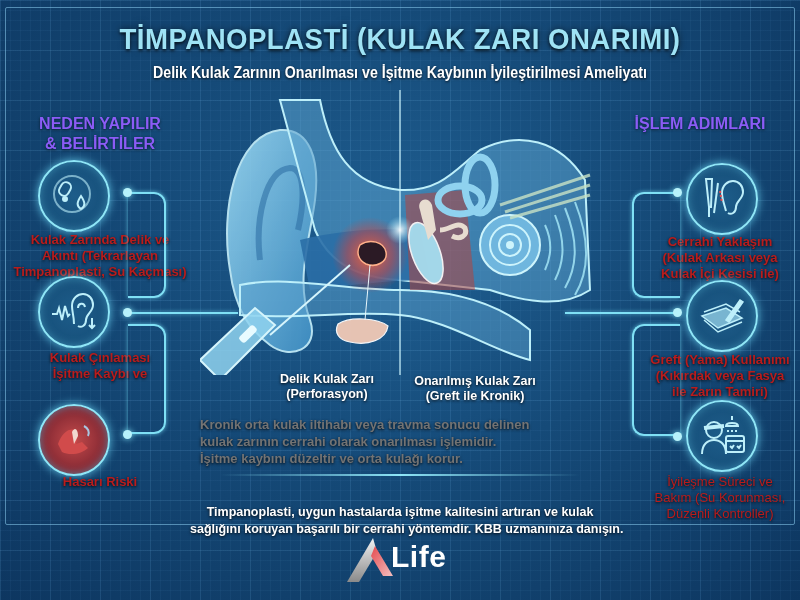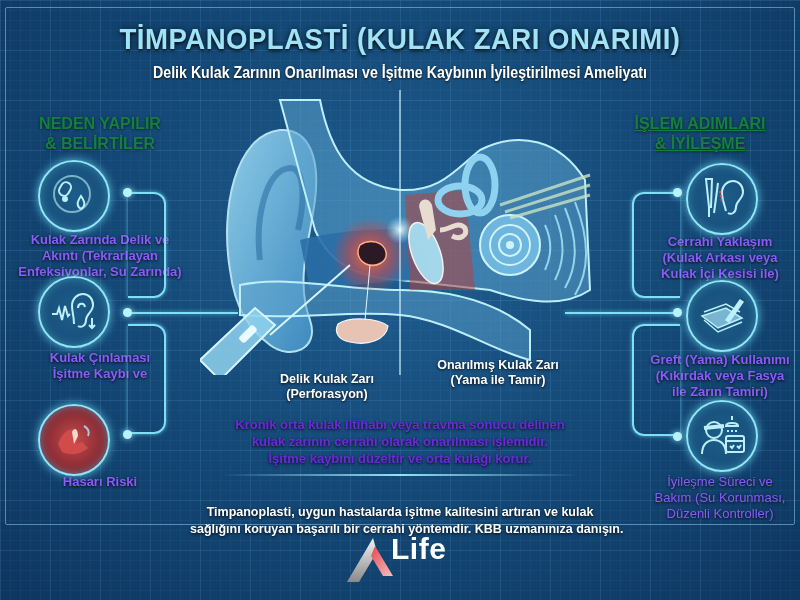--- a/index.html
+++ b/index.html
@@ -32,65 +32,65 @@
     transform: scaleX(0.92);
   }
   .subtitle {
     position: absolute; top: 63px; left: 0; width: 800px; text-align: center;
     font-size: 16.5px; font-weight: bold; color: #fff;
     text-shadow: 0 1px 3px rgba(0,0,0,0.8);
     transform: scaleX(0.86);
   }
   .col-heading {
     position: absolute; width: 200px; text-align: center;
-    font-size: 16px; font-weight: bold; color: #15803d; line-height: 20px;
+    font-size: 16px; font-weight: bold; color: #8b5cf6; line-height: 20px;
     text-shadow: 0 1px 3px rgba(0,0,0,0.6);
   }
   .icon-circle {
     position: absolute; width: 72px; height: 72px; border-radius: 50%;
     border: 2px solid #8fe6f7;
     box-shadow: 0 0 10px rgba(110,220,250,0.8), inset 0 0 10px rgba(110,220,250,0.4);
     background: radial-gradient(circle, #1d5d8a 0%, #144a74 100%);
     display: flex; align-items: center; justify-content: center;
   }
   .icon-circle.red { background: radial-gradient(circle, #c24a4a 0%, #8a2b35 60%, #3a3c5e 100%); }
   .icon-circle svg { width: 52px; height: 52px; }
   .item-label {
     position: absolute; width: 200px; text-align: center;
-    font-size: 13px; font-weight: bold; line-height: 16px; color: #8b5cf6;
+    font-size: 13px; font-weight: bold; line-height: 16px; color: #b91c1c;
     text-shadow: 0 1px 3px rgba(0,0,0,0.9);
   }
   .item-label.light { font-weight: normal; }
   .conn { position: absolute; border-color: #7fe0f5; border-style: solid; border-width: 0;
     box-shadow: 0 0 4px rgba(120,225,250,0.7); }
   .dot { position: absolute; width: 9px; height: 9px; border-radius: 50%; background: #b8f2fb;
     box-shadow: 0 0 6px #7fe0f5; }
   .illus { position: absolute; left: 200px; top: 90px; width: 400px; height: 285px; }
   .illus-label {
     position: absolute; text-align: center; font-size: 12.5px; font-weight: bold;
     line-height: 15px; color: #fff; text-shadow: 0 1px 3px rgba(0,0,0,0.9);
   }
   .desc {
-    position: absolute; top: 416px; left: 200px; width: 400px; text-align: center;
-    font-size: 13px; font-weight: bold; line-height: 17px; color: #6d28d9;
+    position: absolute; top: 416px; left: 200px; width: 400px; text-align: left;
+    font-size: 13px; font-weight: bold; line-height: 17px; color: #737373;
     text-shadow: 0 1px 3px rgba(0,0,0,0.9);
   }
   .desc div { white-space: nowrap; }
   .footer-note {
     position: absolute; top: 504px; left: 190px; width: 420px; text-align: center;
     font-size: 12.5px; font-weight: bold; line-height: 17px; color: #fff;
     text-shadow: 0 1px 3px rgba(0,0,0,0.9);
   }
   .footer-note div { white-space: nowrap; }
   .glow-line {
     position: absolute; height: 2px;
     background: linear-gradient(90deg, transparent, #8fe6f7, transparent);
   }
   .logo { position: absolute; left: 345px; top: 530px; width: 110px; height: 56px; display: flex; align-items: flex-end; }
-  .logo-text { font-size: 30px; font-weight: bold; color: #fff; margin-left: -4px; margin-bottom: 20px; letter-spacing: 0.5px; }
+  .logo-text { font-size: 30px; font-weight: bold; color: #fff; margin-left: -4px; margin-bottom: 12px; letter-spacing: 0.5px; }
 </style>
 </head>
 <body>
 
 <div class="grid"></div>
 <div class="frame"></div>
 
 <div class="title">TİMPANOPLASTİ (KULAK ZARI ONARIMI)</div>
 <div class="subtitle">Delik Kulak Zarının Onarılması ve İşitme Kaybının İyileştirilmesi Ameliyatı</div>
 
@@ -103,21 +103,21 @@
   <svg viewBox="0 0 52 52" fill="none" stroke="#bdeffa" stroke-width="2">
     <circle cx="24" cy="24" r="18" stroke-opacity="0.6"></circle>
     <rect x="12" y="12" width="10" height="14" rx="5" transform="rotate(30 17 19)"></rect>
     <circle cx="17" cy="29" r="2" fill="#bdeffa"></circle>
     <path d="M33 26 C29 32 28 36 33 39 C38 36 37 32 33 26Z"></path>
   </svg>
 </div>
 <div class="item-label" style="left:0; top:232px;">
   <div>Kulak Zarında Delik ve</div>
   <div>Akıntı (Tekrarlayan</div>
-  <div>Enfeksiyonlar, Su Zarında)</div>
+  <div>Timpanoplasti, Su Kaçması)</div>
 </div>
 
 <div class="icon-circle" style="left:38px; top:276px;">
   <svg viewBox="0 0 52 52" fill="none" stroke="#bdeffa" stroke-width="2">
     <path d="M4 28 L9 28 L11 22 L14 34 L17 20 L20 30 L22 28"></path>
     <path d="M26 38 C26 30 24 26 24 20 C24 12 30 8 35 8 C41 8 45 13 45 19 C45 26 38 28 38 34 C38 40 33 42 30 40"></path>
     <path d="M30 22 C30 17 36 16 37 21"></path>
     <path d="M44 32 L44 42 M41 39 L44 42 L47 39"></path>
   </svg>
 </div>
@@ -137,23 +137,22 @@
   <div>Hasarı Riski</div>
 </div>
 
 <div class="conn" style="left:128px; top:192px; width:38px; height:106px; border-top-width:2px; border-right-width:2px; border-bottom-width:2px; border-radius:0 12px 12px 0;"></div>
 <div class="dot" style="left:123px; top:188px;"></div>
 <div class="conn" style="left:128px; top:312px; width:110px; height:0; border-top-width:2px;"></div>
 <div class="dot" style="left:123px; top:308px;"></div>
 <div class="conn" style="left:128px; top:324px; width:38px; height:110px; border-top-width:2px; border-right-width:2px; border-bottom-width:2px; border-radius:0 12px 12px 0;"></div>
 <div class="dot" style="left:123px; top:430px;"></div>
 
-<div class="col-heading" style="left:600px; top:114px;text-decoration:underline;">
+<div class="col-heading" style="left:600px; top:114px;">
   <div>İŞLEM ADIMLARI</div>
-  <div>&amp; İYİLEŞME</div>
 </div>
 
 <div class="icon-circle" style="left:686px; top:163px;">
   <svg viewBox="0 0 52 52" fill="none" stroke="#bdeffa" stroke-width="2">
     <path d="M10 6 L16 6 L15 34 L13 34 Z"></path>
     <path d="M13 34 L13 44"></path>
     <path d="M22 10 L18 40"></path>
     <path d="M30 38 C28 30 26 26 26 20 C26 12 32 8 37 8 C43 8 47 13 47 19 C47 26 40 28 40 34 C40 40 35 42 32 40"></path>
     <path d="M24 18 L26 30" stroke="#e5484d" stroke-dasharray="2 2"></path>
   </svg>
@@ -263,23 +262,23 @@
     <line x1="170" y1="175" x2="165" y2="230" stroke="#e7f7fc" stroke-width="1"></line>
 
     <line x1="150" y1="175" x2="70" y2="245" stroke="#d6f5fc" stroke-width="2"></line>
     <path d="M75 235 L20 290 L0 270 L55 218 Z" fill="#8fd2ef" fill-opacity="0.85" stroke="#d6f5fc" stroke-width="2"></path>
     <rect x="38" y="240" width="20" height="8" rx="3" transform="rotate(-45 48 244)" fill="#e8fbff"></rect>
   </svg>
   <div class="illus-label" style="left:62px; top:282px; width:130px;">
     <div>Delik Kulak Zarı</div>
     <div>(Perforasyon)</div>
   </div>
-  <div class="illus-label" style="left:200px; top:268px; width:150px;margin-left:23px;">
+  <div class="illus-label" style="left:200px; top:284px; width:150px;">
     <div>Onarılmış Kulak Zarı</div>
-    <div>(Yama ile Tamir)</div>
+    <div>(Greft ile Kronik)</div>
   </div>
 </div>
 
 <div class="desc">
   <div>Kronik orta kulak iltihabı veya travma sonucu delinen</div>
   <div>kulak zarının cerrahi olarak onarılması işlemidir.</div>
   <div>İşitme kaybını düzeltir ve orta kulağı korur.</div>
 </div>
 
 <div class="glow-line" style="left:220px; top:474px; width:360px;"></div>

